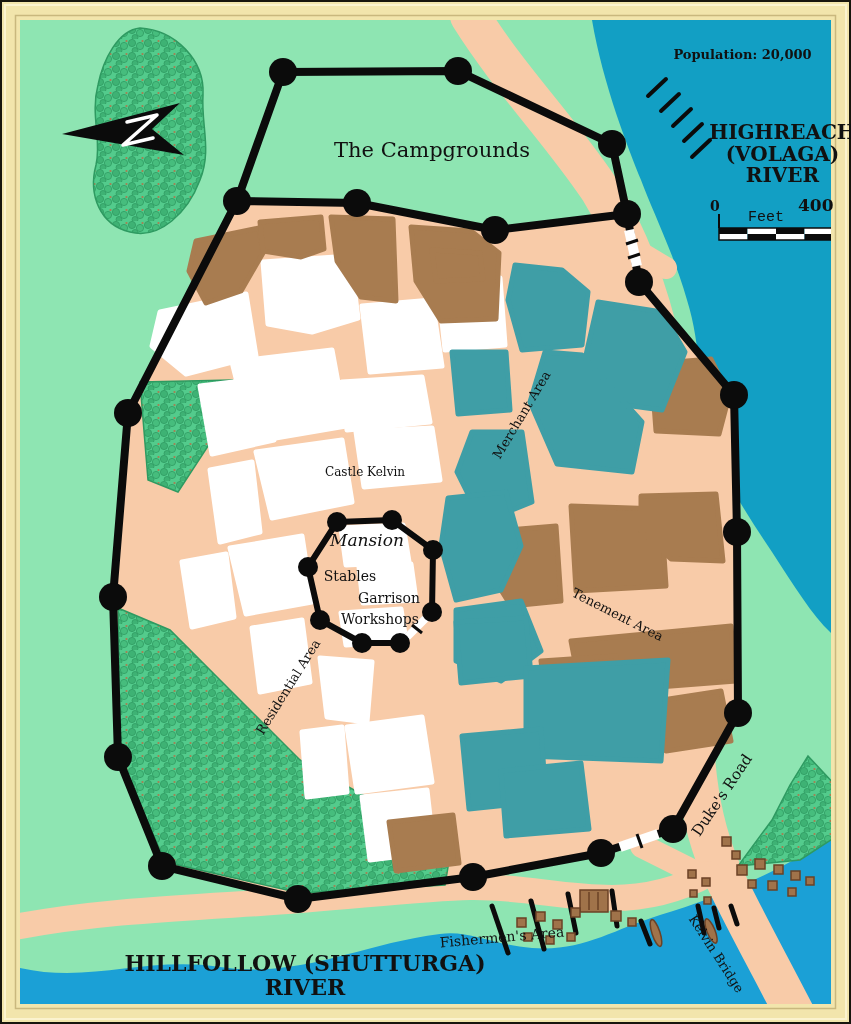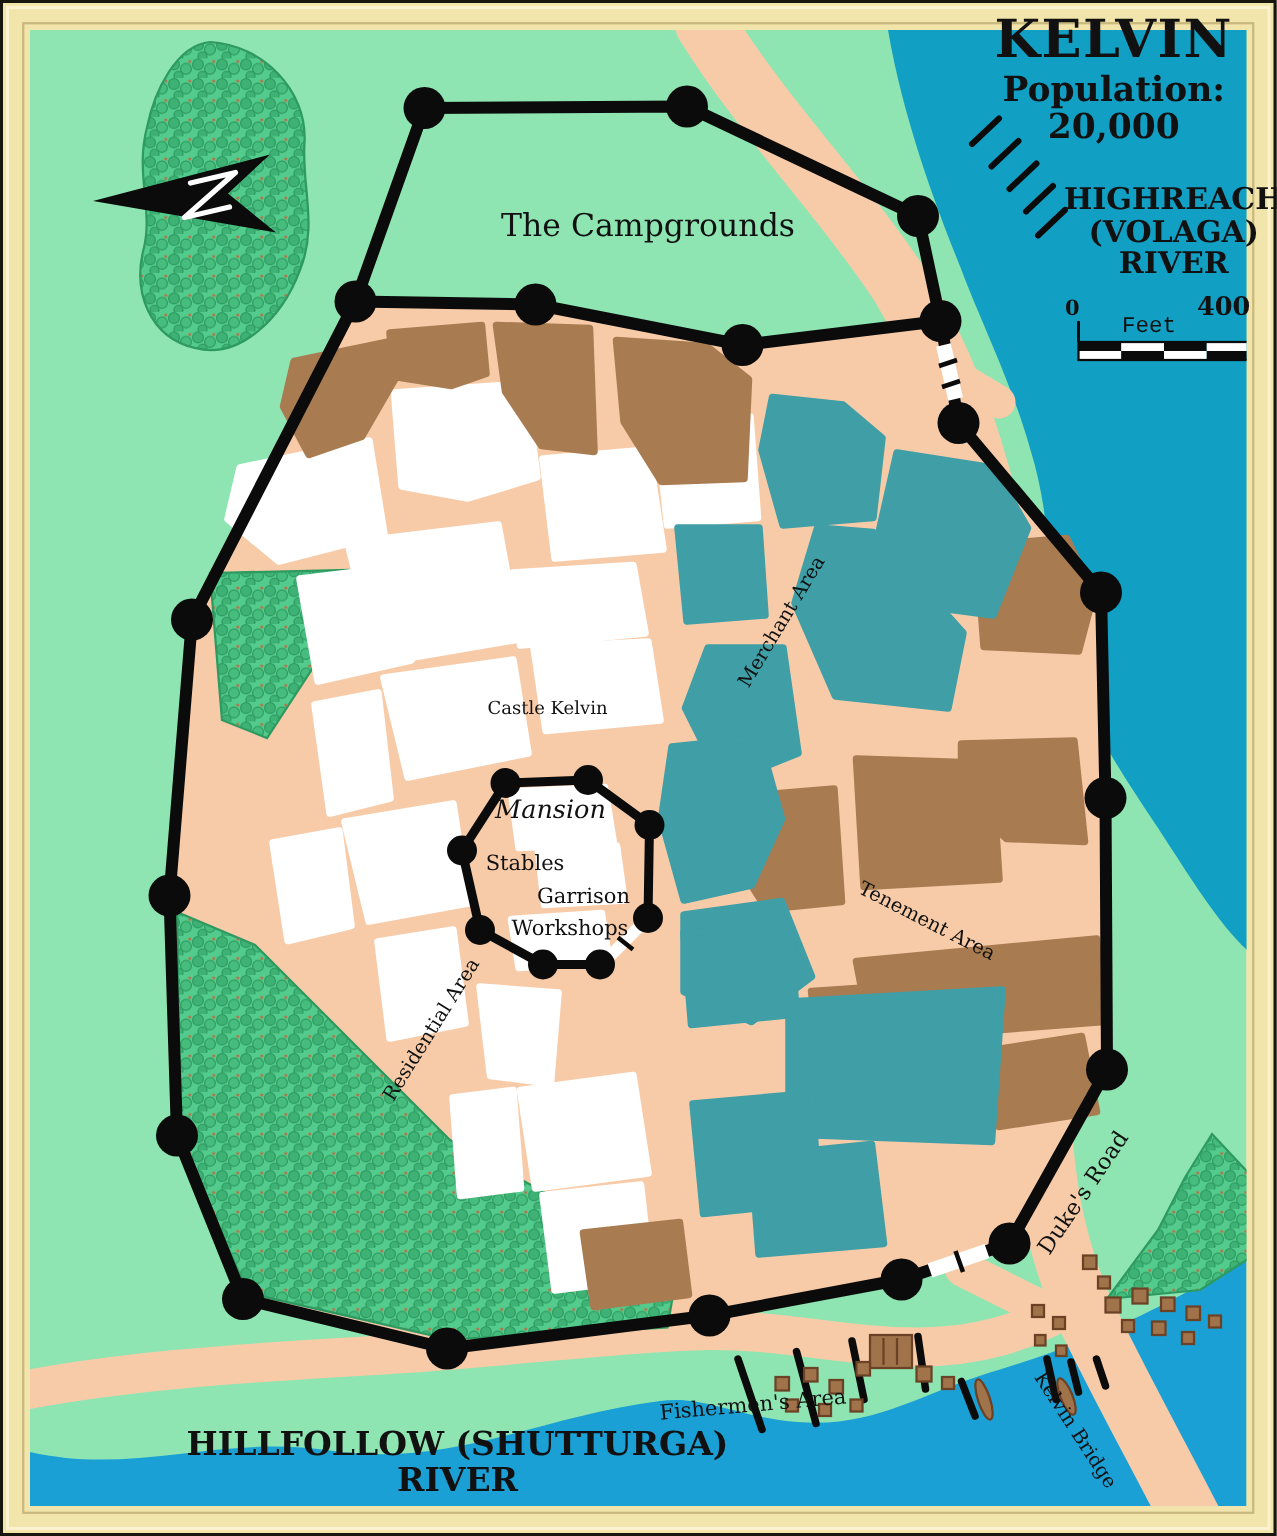--- a/index.html
+++ b/index.html
@@ -252,22 +252,21 @@
       <rect x="804.5" y="228" width="28.5" height="6" fill="#FFFFFF"></rect>
       <rect x="719" y="234" width="28.5" height="6" fill="#FFFFFF"></rect>
       <rect x="747.5" y="234" width="28.5" height="6" fill="#0B0B0B"></rect>
       <rect x="776" y="234" width="28.5" height="6" fill="#FFFFFF"></rect>
       <rect x="804.5" y="234" width="28.5" height="6" fill="#0B0B0B"></rect>
       <rect x="719" y="228" width="114" height="12" fill="none" stroke="#0B0B0B" stroke-width="1.5"></rect>
     </g>
   </g>
 </svg>
 
-  <div class="lbl ctr b" style="left:640px;top:8px;width:205px;font-size:35px;letter-spacing:1px;">KELVIN</div>
-  <div class="lbl ctr b" style="left:640px;top:48px;width:205px;font-size:23px;">Population: 20,000</div>
+  <div class="lbl ctr b" style="left:640px;top:48px;width:205px;font-size:13px;">Population: 20,000</div>
 
   <div class="lbl ctr b" style="left:700px;top:122px;width:165px;font-size:20px;">
     <div>HIGHREACH</div>
     <div>(VOLAGA)</div>
     <div>RIVER</div>
   </div>
 
   <div class="lbl b" style="left:710px;top:199px;font-size:14px;">0</div>
   <div class="lbl ctr" style="left:736px;top:210px;width:60px;font-size:15px;font-family:Liberation Mono, monospace;">Feet</div>
   <div class="lbl b" style="left:798px;top:196px;font-size:17px;">400</div>

